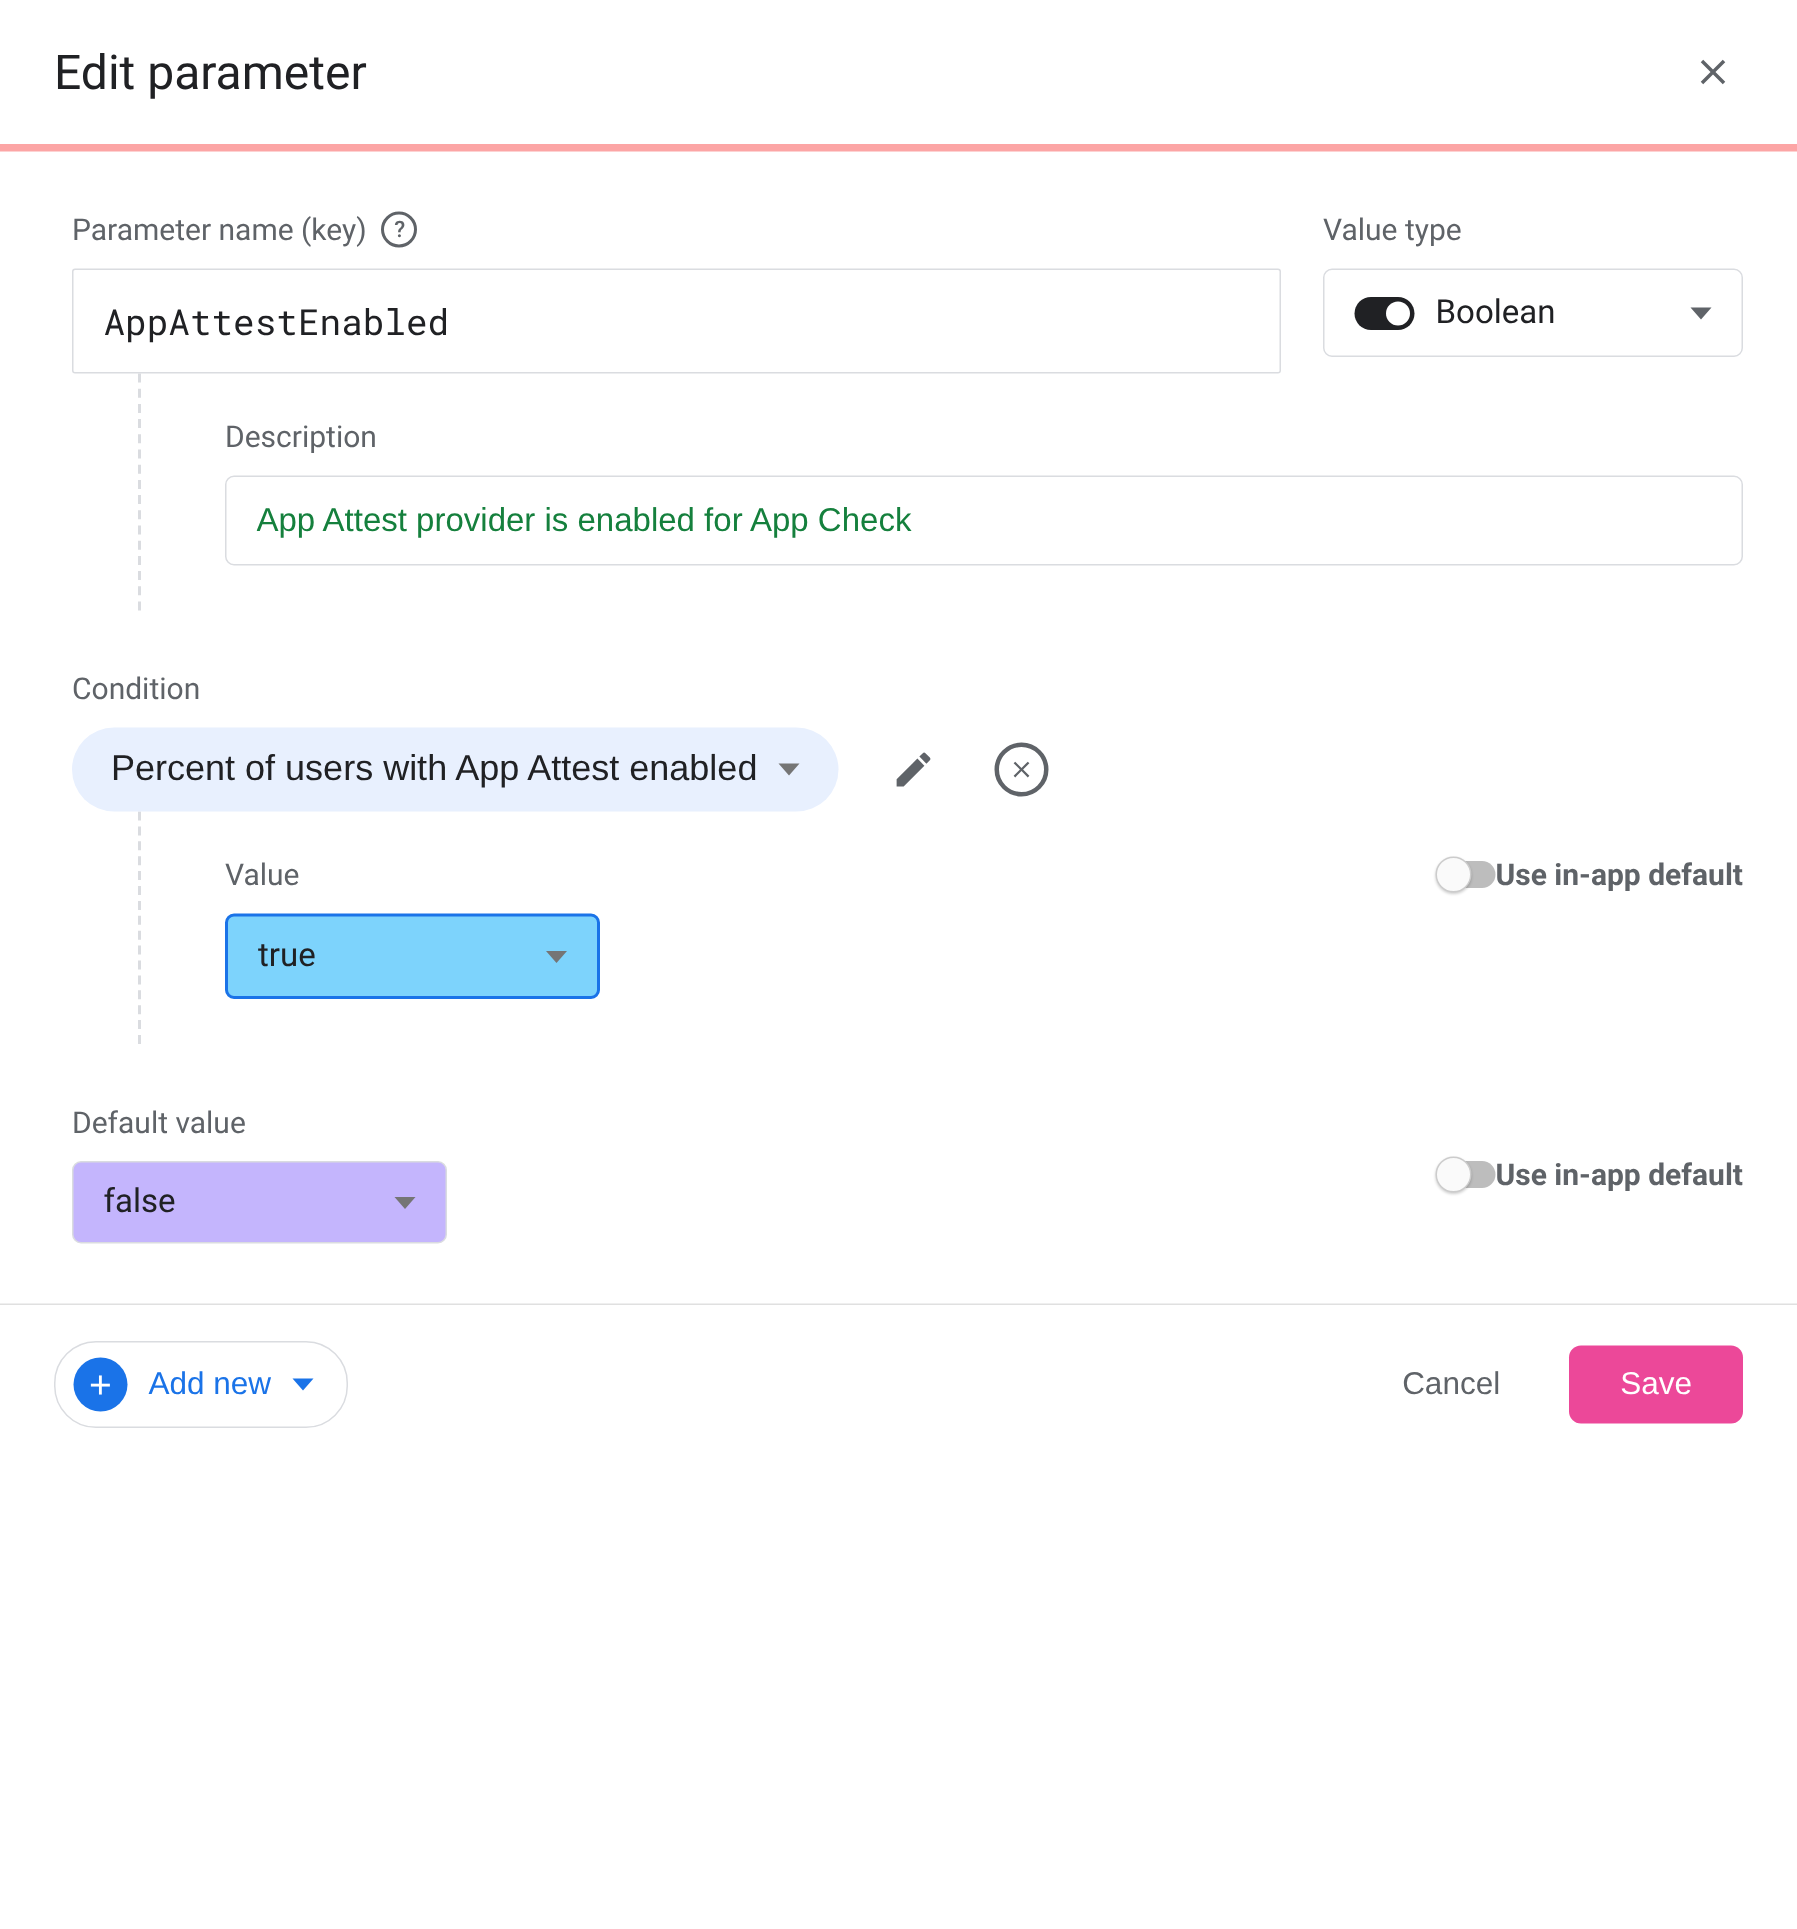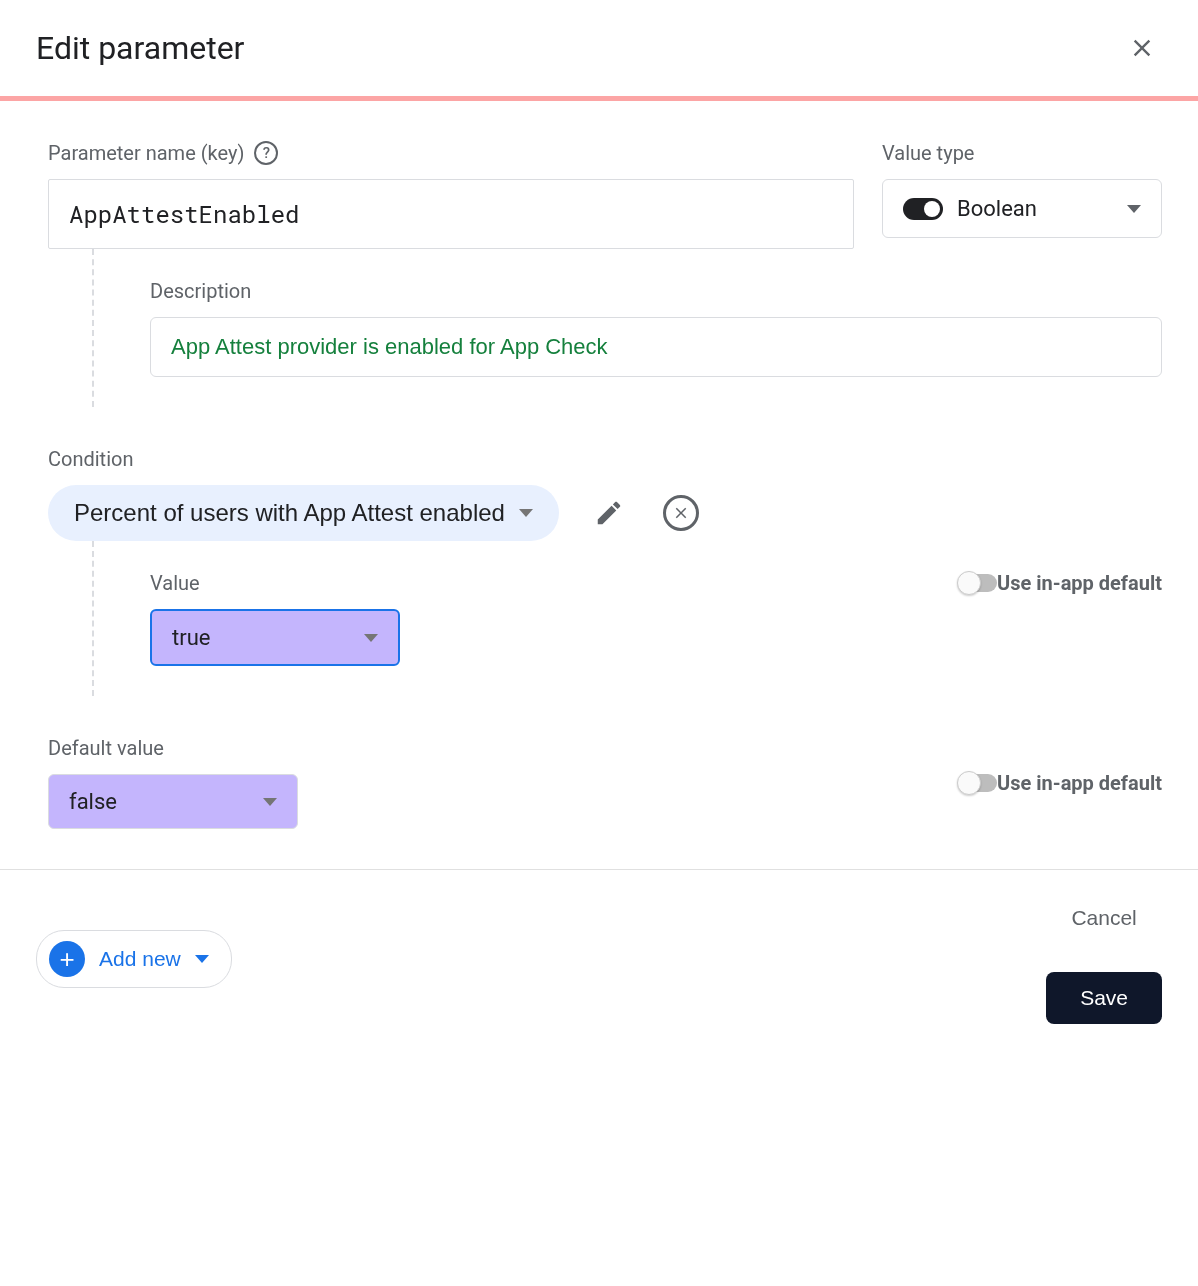--- a/index.html
+++ b/index.html
@@ -182,21 +182,21 @@
     .value-select {
       border: 2px solid #1a73e8;
       border-radius: 6px;
       padding: 14px 20px;
       font-size: 22px;
       display: flex;
       align-items: center;
       justify-content: space-between;
       width: 250px;
       cursor: pointer;
-      background: #c4b5fd;
+      background: #7dd3fc;
       margin-top: 12px;
     }
     .default-select {
       border: 1px solid #dadce0;
       border-radius: 6px;
       padding: 14px 20px;
       font-size: 22px;
       display: flex;
       align-items: center;
       justify-content: space-between;
@@ -269,33 +269,32 @@
       align-items: center;
       justify-content: center;
       color: #fff;
       font-size: 26px;
       font-weight: 400;
     }
     .footer-actions {
       display: flex;
       align-items: center;
       gap: 30px;
-      flex-direction: column;
     }
     .cancel-btn {
       background: none;
       border: none;
       font-size: 21px;
       color: #5f6368;
       cursor: pointer;
       font-weight: 500;
       padding: 12px 16px;
     }
     .save-btn {
-      background: #0f172a;
+      background: #ec4899;
       border: none;
       color: #fff;
       font-size: 21px;
       font-weight: 500;
       padding: 14px 34px;
       border-radius: 8px;
       cursor: pointer;
     }
     .grey-arrow {
       width: 0; height: 0;

